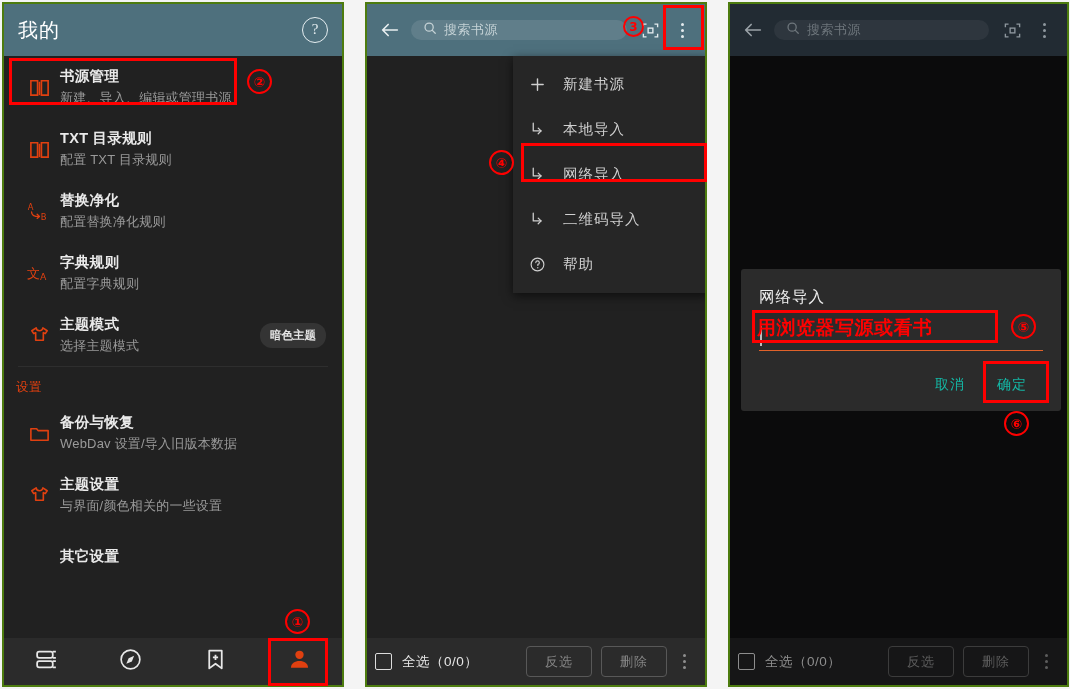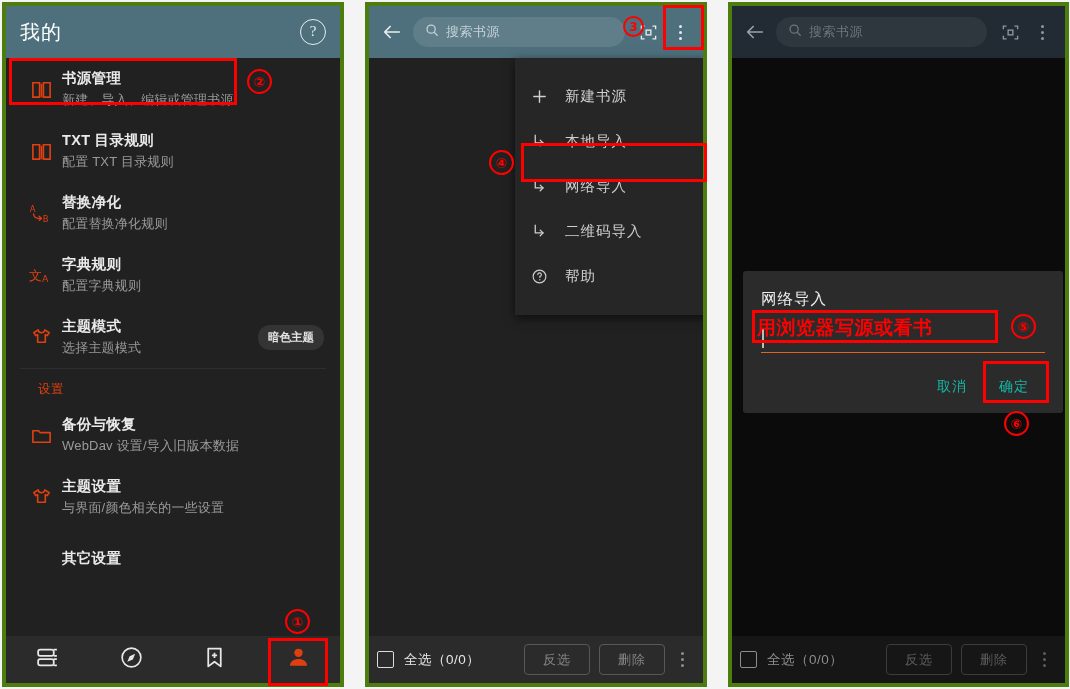--- a/index.html
+++ b/index.html
@@ -19,21 +19,21 @@
     inset: 0;
     background: #f4f4f4;
   }
   
   .panel {
     position: absolute;
     top: 2px;
     height: 685px;
     background: #1e1e1e;
     overflow: hidden;
-    border: 4px solid #4d7c0f;
+    border: 2px solid #4d7c0f;
     box-sizing: border-box;
   }
   #panel1 { left: 2px;   width: 342px; }
   #panel2 { left: 365px; width: 342px; }
   #panel3 { left: 728px; width: 341px; }
 
   
   .appbar {
     height: 52px;
     background: #4e707d;
@@ -125,21 +125,20 @@
   .s-divider {
     height: 1px;
     background: #2e2e2e;
     margin: 0 14px;
   }
   .s-section {
     color: #e04010;
     font-size: 12.5px;
     padding: 12px 0 6px 12px;
     letter-spacing: .5px;
-    margin-left: 20px;
   }
 
   .bottomnav {
     position: absolute;
     left: 0; right: 0; bottom: 0;
     height: 47px;
     background: #2b2b2b;
     display: flex;
     align-items: center;
   }
@@ -162,21 +161,21 @@
     box-sizing: border-box;
     position: relative;
     z-index: 2;
   }
   #panel2 .appbar2 { background: #4e707d; }
   #panel3 .appbar2 { background: #222b33; }
   .back-arrow { color: #e9eff1; display:flex; align-items:center; }
   #panel3 .back-arrow { color: #9aa2a8; }
   .searchbox {
     flex: 1;
-    height: 30px;
+    height: 20px;
     border-radius: 15px;
     background: rgba(255,255,255,.10);
     display: flex;
     align-items: center;
     padding: 0 12px;
     margin: 17px 10px;
     box-sizing: border-box;
   }
   #panel3 .searchbox { background: rgba(255,255,255,.055); }
   .search-ph {
@@ -208,21 +207,21 @@
   }
   #panel3 .body-dark { background: #0b0b0c; }
 
   
   .dropdown {
     position: absolute;
     top: 52px;
     left: 146px;
     width: 196px;
     background: #262626;
-    padding: 16px 0;
+    padding: 6px 0;
     z-index: 5;
     box-shadow: 0 3px 10px rgba(0,0,0,.6);
   }
   .dd-item {
     height: 45px;
     display: flex;
     align-items: center;
     padding: 0 16px;
     box-sizing: border-box;
     color: #d0d0d0;

